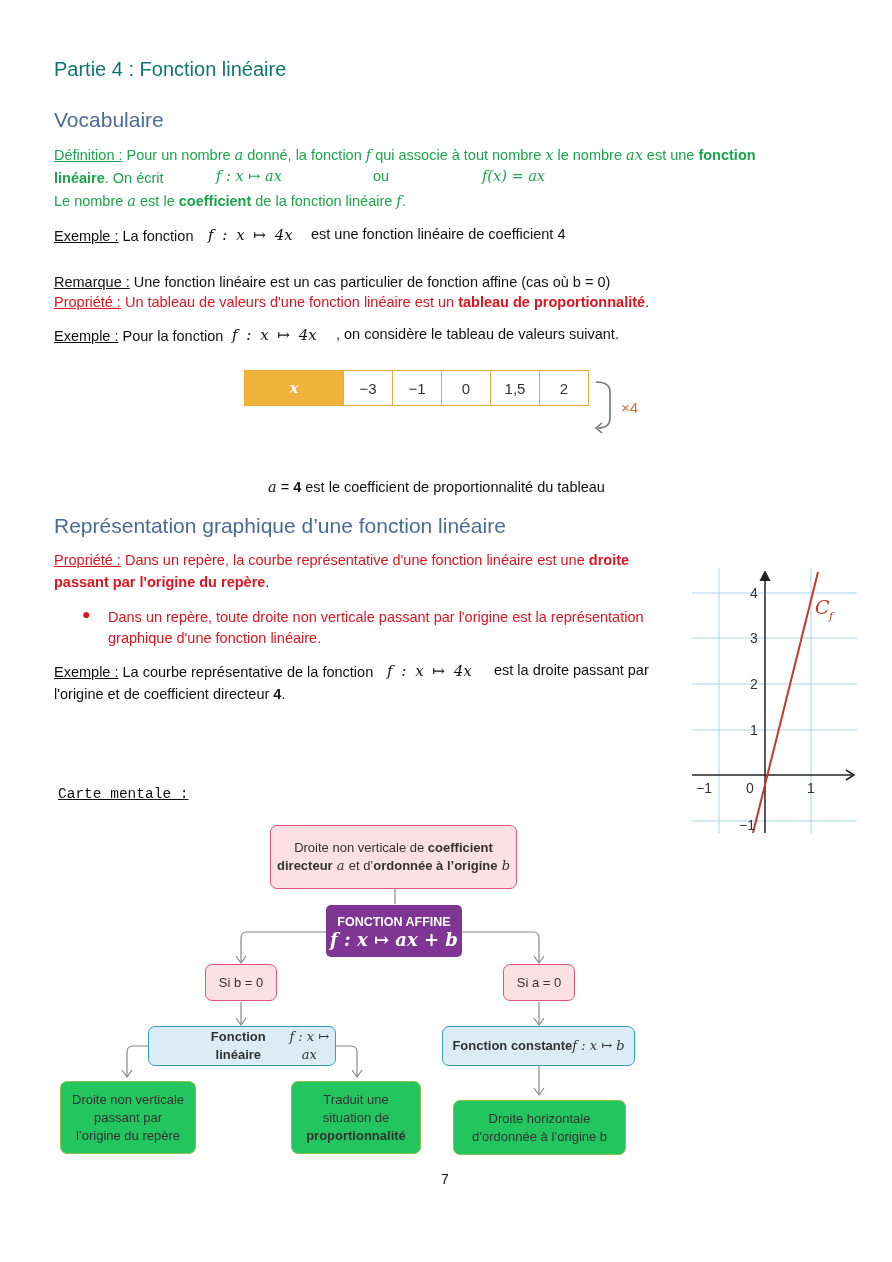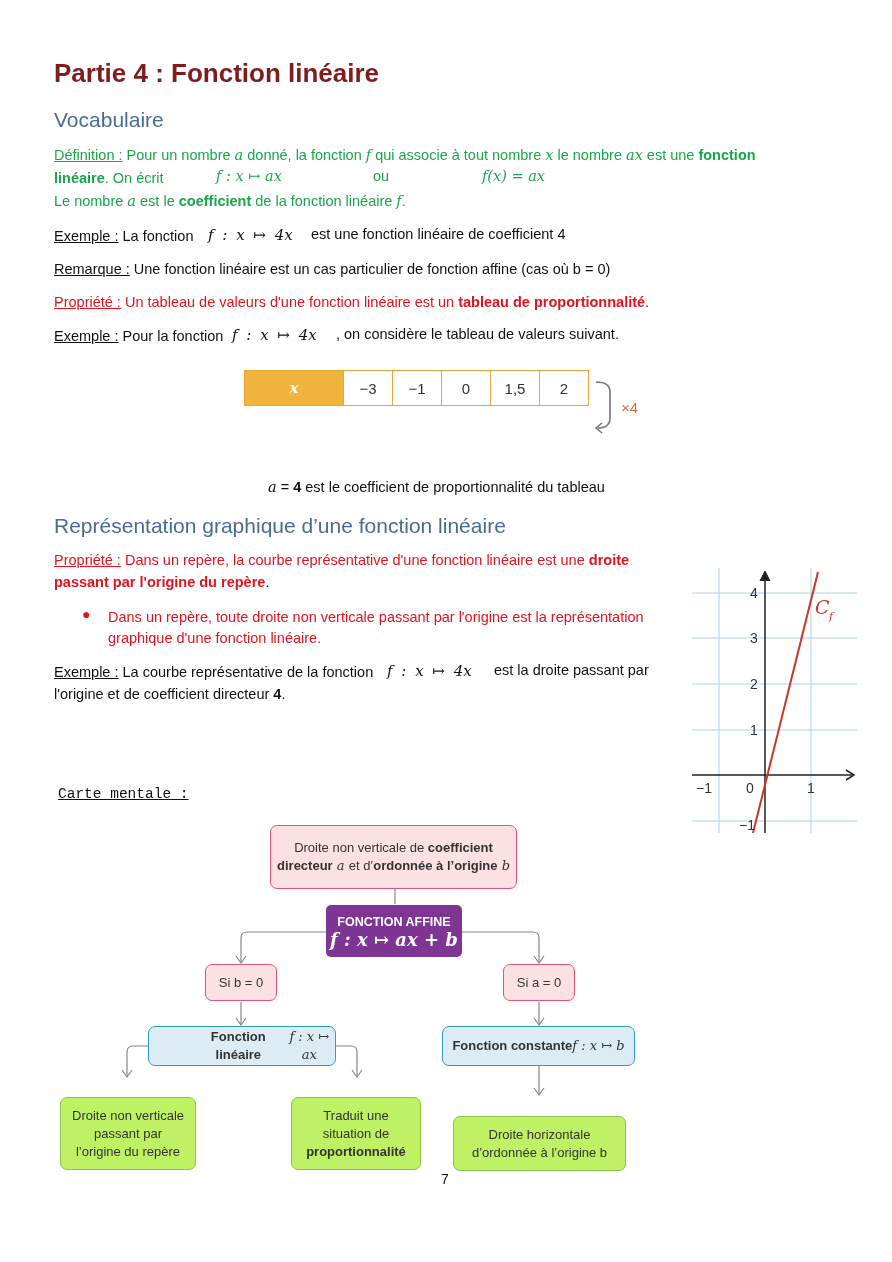--- a/index.html
+++ b/index.html
@@ -1,38 +1,38 @@
 <!DOCTYPE html>
 <html><head>
 <meta charset="utf-8">
 <style>
   html, body { margin:0; padding:0; background:#ffffff; }
   body { width:892px; height:1262px; position:relative; overflow:hidden;
          font-family:"Liberation Sans", sans-serif; color:#111; font-size:14.5px; }
   .abs { position:absolute; }
-  .h1 { color:#7f1d1d; font-size:26px; font-weight:bold; }
+  .h1 { color:#0f766e; font-size:20px; font-weight:normal; }
   .h2 { color:#4a6b96; font-size:21px; font-weight:normal; }
   .green { color:#1aa64a; }
   .red { color:#e0141f; }
   .u { text-decoration:underline; }
   .b { font-weight:bold; }
   .m { font-family:"DejaVu Serif", serif; font-style:italic; }
   .line { position:absolute; left:54px; white-space:nowrap; line-height:20px; }
   
   .vt { position:absolute; left:244px; top:370px; border-collapse:collapse; }
   .vt td { border:1.5px solid #e8a83a; height:34px; text-align:center; font-size:15px; padding:0; }
   .vt td.hd { background:#f0b43c; color:#fff; width:98px; font-family:"DejaVu Serif", serif; font-weight:bold; font-style:italic; }
   .vt td.v { width:48px; color:#333; }
   
   .box { position:absolute; border-radius:7px; display:flex; align-items:center; justify-content:center;
          text-align:center; font-size:13px; line-height:18px; color:#333; box-sizing:border-box; }
   .pink { background:#fbe1e4; border:1.5px solid #e4547a; }
   .purple { background:#7e3593; color:#fff; border-radius:5px; }
   .blue { background:#dcecf4; border:1.5px solid #2fa0b8; }
-  .lgreen { background:#bef264; border:1.5px solid #8ec24a;margin-top:16px; }
+  .lgreen { background:#22c55e; border:1.5px solid #8ec24a; }
 </style>
 </head>
 <body>
 
 <div class="abs h1" style="left:54px; top:58px;">Partie 4 : Fonction linéaire</div>
 <div class="abs h2" style="left:54px; top:108px;">Vocabulaire</div>
 
 <div class="line green" style="top:145px;">
   <span class="u">Définition :</span><span> Pour un nombre </span><span class="m">a</span><span> donné, la fonction </span><span class="m">f</span><span> qui associe à tout nombre </span><span class="m">x</span><span> le nombre </span><span class="m">ax</span><span> est une </span><span class="b">fonction</span>
 </div>
@@ -45,21 +45,21 @@
 <div class="line green" style="top:191px;">
   <span>Le nombre </span><span class="m">a</span><span> est le </span><span class="b">coefficient</span><span> de la fonction linéaire </span><span class="m">f</span><span>.</span>
 </div>
 
 <div class="line" style="top:226px;">
   <span class="u">Exemple :</span><span> La fonction </span>
 </div>
 <div class="abs m" style="left:208px; top:226px; font-size:15px; word-spacing:4px;">f : x ↦ 4x</div>
 <div class="abs" style="left:311px; top:226px;">est une fonction linéaire de coefficient 4</div>
 
-<div class="line" style="top:259px;">
+<div class="line" style="top:272px;">
   <span class="u">Remarque :</span><span> Une fonction linéaire est un cas particulier de fonction affine (cas où b = 0)</span>
 </div>
 
 <div class="line red" style="top:292px;">
   <span class="u">Propriété :</span><span> Un tableau de valeurs d'une fonction linéaire est un </span><span class="b">tableau de proportionnalité</span><span style="color:#111">.</span>
 </div>
 
 <div class="line" style="top:326px;">
   <span class="u">Exemple :</span><span> Pour la fonction </span>
 </div>

